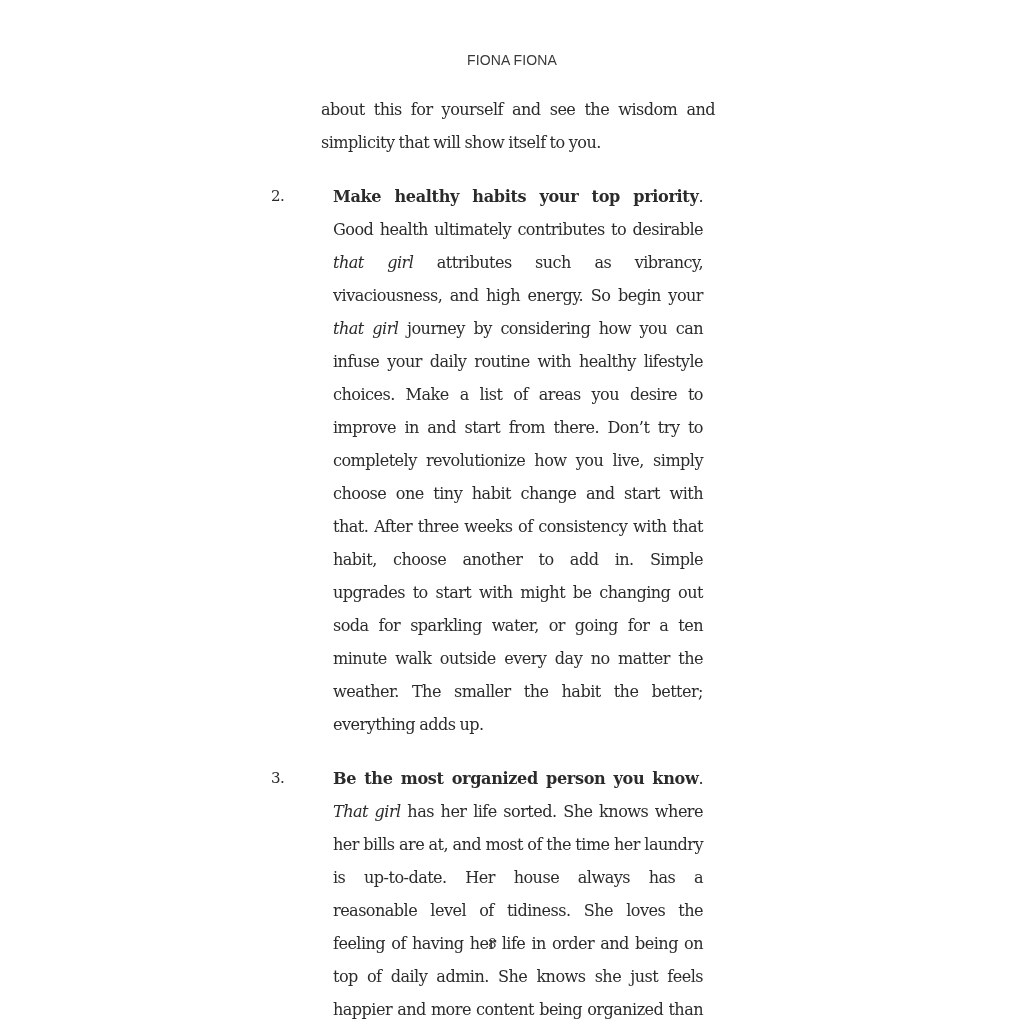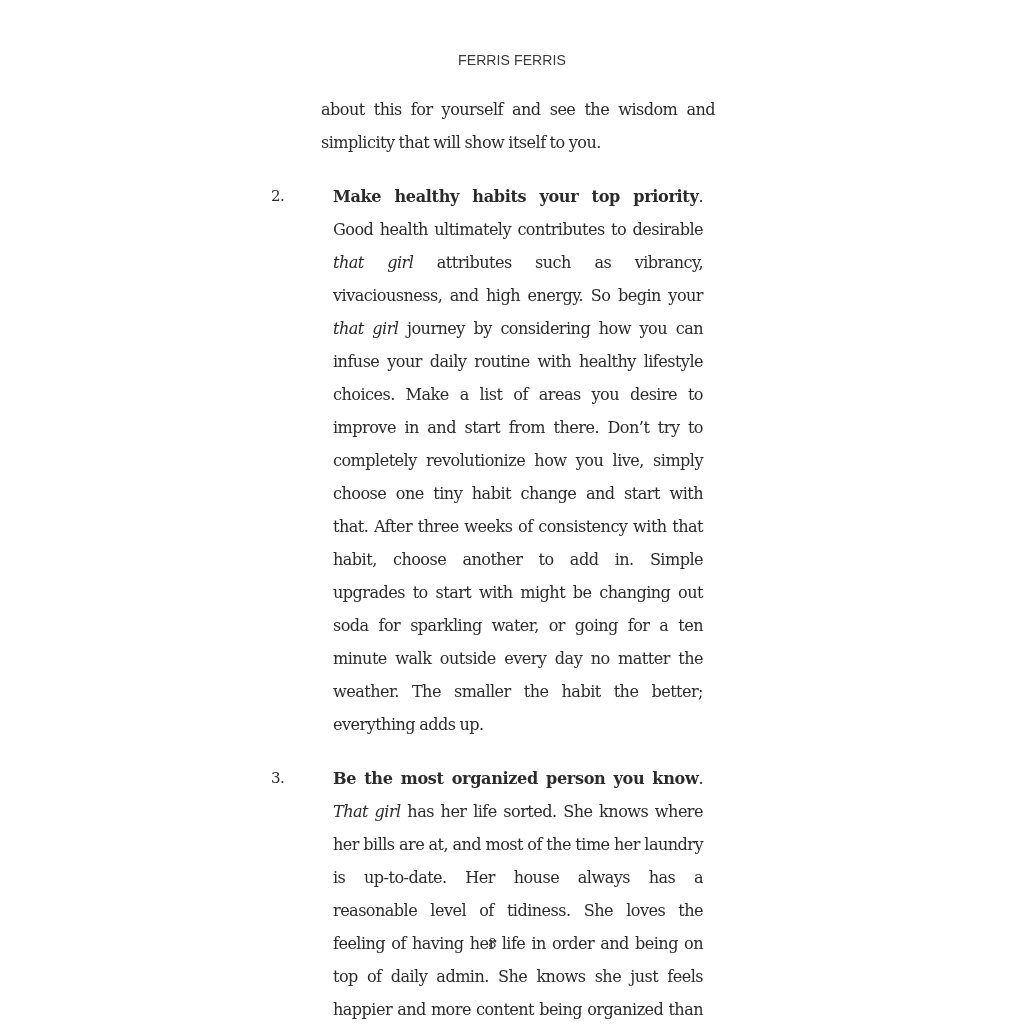--- a/index.html
+++ b/index.html
@@ -72,21 +72,21 @@
       width: 985px;
       text-align: center;
       font-family: "DejaVu Serif", serif;
       font-size: 13px;
       color: #3a3a3a;
     }
   </style>
 </head>
 <body>
 
-<div class="header">FERRIS FERRIS</div>
+<div class="header">FIONA FIONA</div>
 
 <div class="page-body">
   <p class="para">about this for yourself and see the wisdom and simplicity that will show itself to you.</p>
 
   <div class="list-item">
     <span class="list-num">2.</span>
     <p class="list-text"><span class="bold">Make healthy habits your top priority</span><span>.</span><span> Good health ultimately contributes to desirable </span><span class="ital">that girl</span><span> attributes such as vibrancy, vivaciousness, and high energy. So begin your </span><span class="ital">that girl</span><span> journey by considering how you can infuse your daily routine with healthy lifestyle choices. Make a list of areas you desire to improve in and start from there. Don’t try to completely revolutionize how you live, simply choose one tiny habit change and start with that. After three weeks of consistency with that habit, choose another to add in. Simple upgrades to start with might be changing out soda for sparkling water, or going for a ten minute walk outside every day no matter the weather. The smaller the habit the better; everything adds up.</span></p>
   </div>
 
   <div class="list-item">

